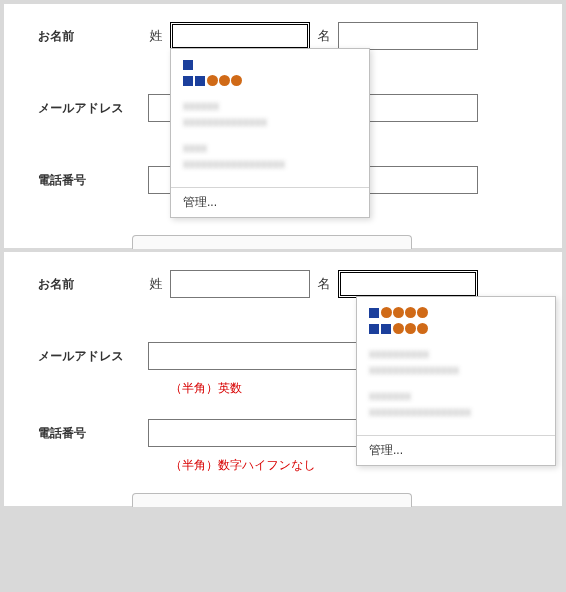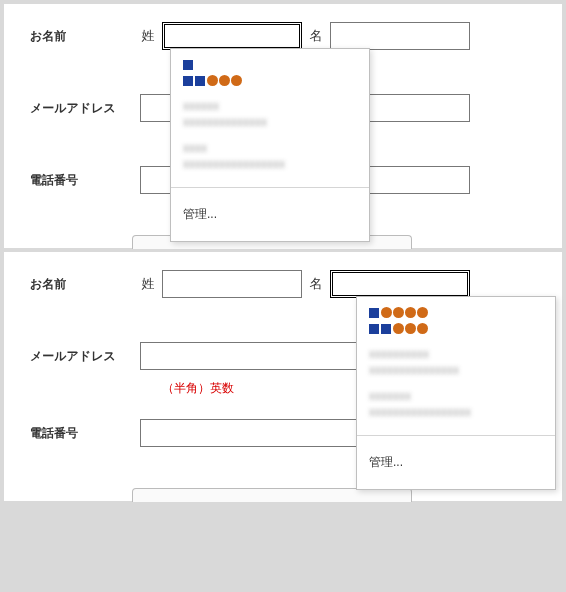--- a/index.html
+++ b/index.html
@@ -16,20 +16,21 @@
     background: #fff;
     margin: 4px;
     padding: 18px 26px 10px 26px;
     position: relative;
   }
   .form-row {
     display: flex;
     align-items: flex-start;
     margin-bottom: 22px;
     min-height: 50px;
+    margin-left: 8px;
   }
   .label-cell {
     width: 110px;
     font-weight: bold;
     font-size: 12px;
     padding-top: 6px;
     flex-shrink: 0;
   }
   .field-cell {
     flex: 1;
@@ -82,21 +83,21 @@
     z-index: 10;
     font-size: 12px;
   }
   .af-body { padding: 8px 12px 4px 12px; }
   .af-item { margin-bottom: 12px; }
   .af-line1 { margin-bottom: 2px; }
   .af-line2 { color: #999; filter: blur(2px); opacity: .9; }
   .af-line1.gray { color: #999; filter: blur(2px); opacity: .9; }
   .af-footer {
     border-top: 1px solid #d5d5d5;
-    padding: 18px 12px;
+    padding: 6px 12px;
     color: #333;
   }
   .sq {
     display: inline-block;
     width: 10px; height: 10px;
     background: #1b3f9c;
     margin-right: 2px;
     vertical-align: middle;
   }
   .dot {
@@ -169,20 +170,21 @@
     <div class="label-cell">メールアドレス</div>
     <div class="field-cell">
       <input class="text input-email" style="">
       <div class="helper">（半角）英数</div>
     </div>
   </div>
   <div class="form-row">
     <div class="label-cell">電話番号</div>
     <div class="field-cell">
       <input class="text input-phone" style="">
+      <div class="helper">（半角）数字ハイフンなし</div>
     </div>
   </div>
 
   <div class="autofill" style="left:352px; top:44px;">
     <div class="af-body">
       <div class="af-item">
         <div class="af-line1"><span class="sq"></span><span class="dot"></span><span class="dot"></span><span class="dot"></span><span class="dot"></span></div>
         <div class="af-line1"><span class="sq"></span><span class="sq"></span><span class="dot"></span><span class="dot"></span><span class="dot"></span></div>
       </div>
       <div class="af-item">

